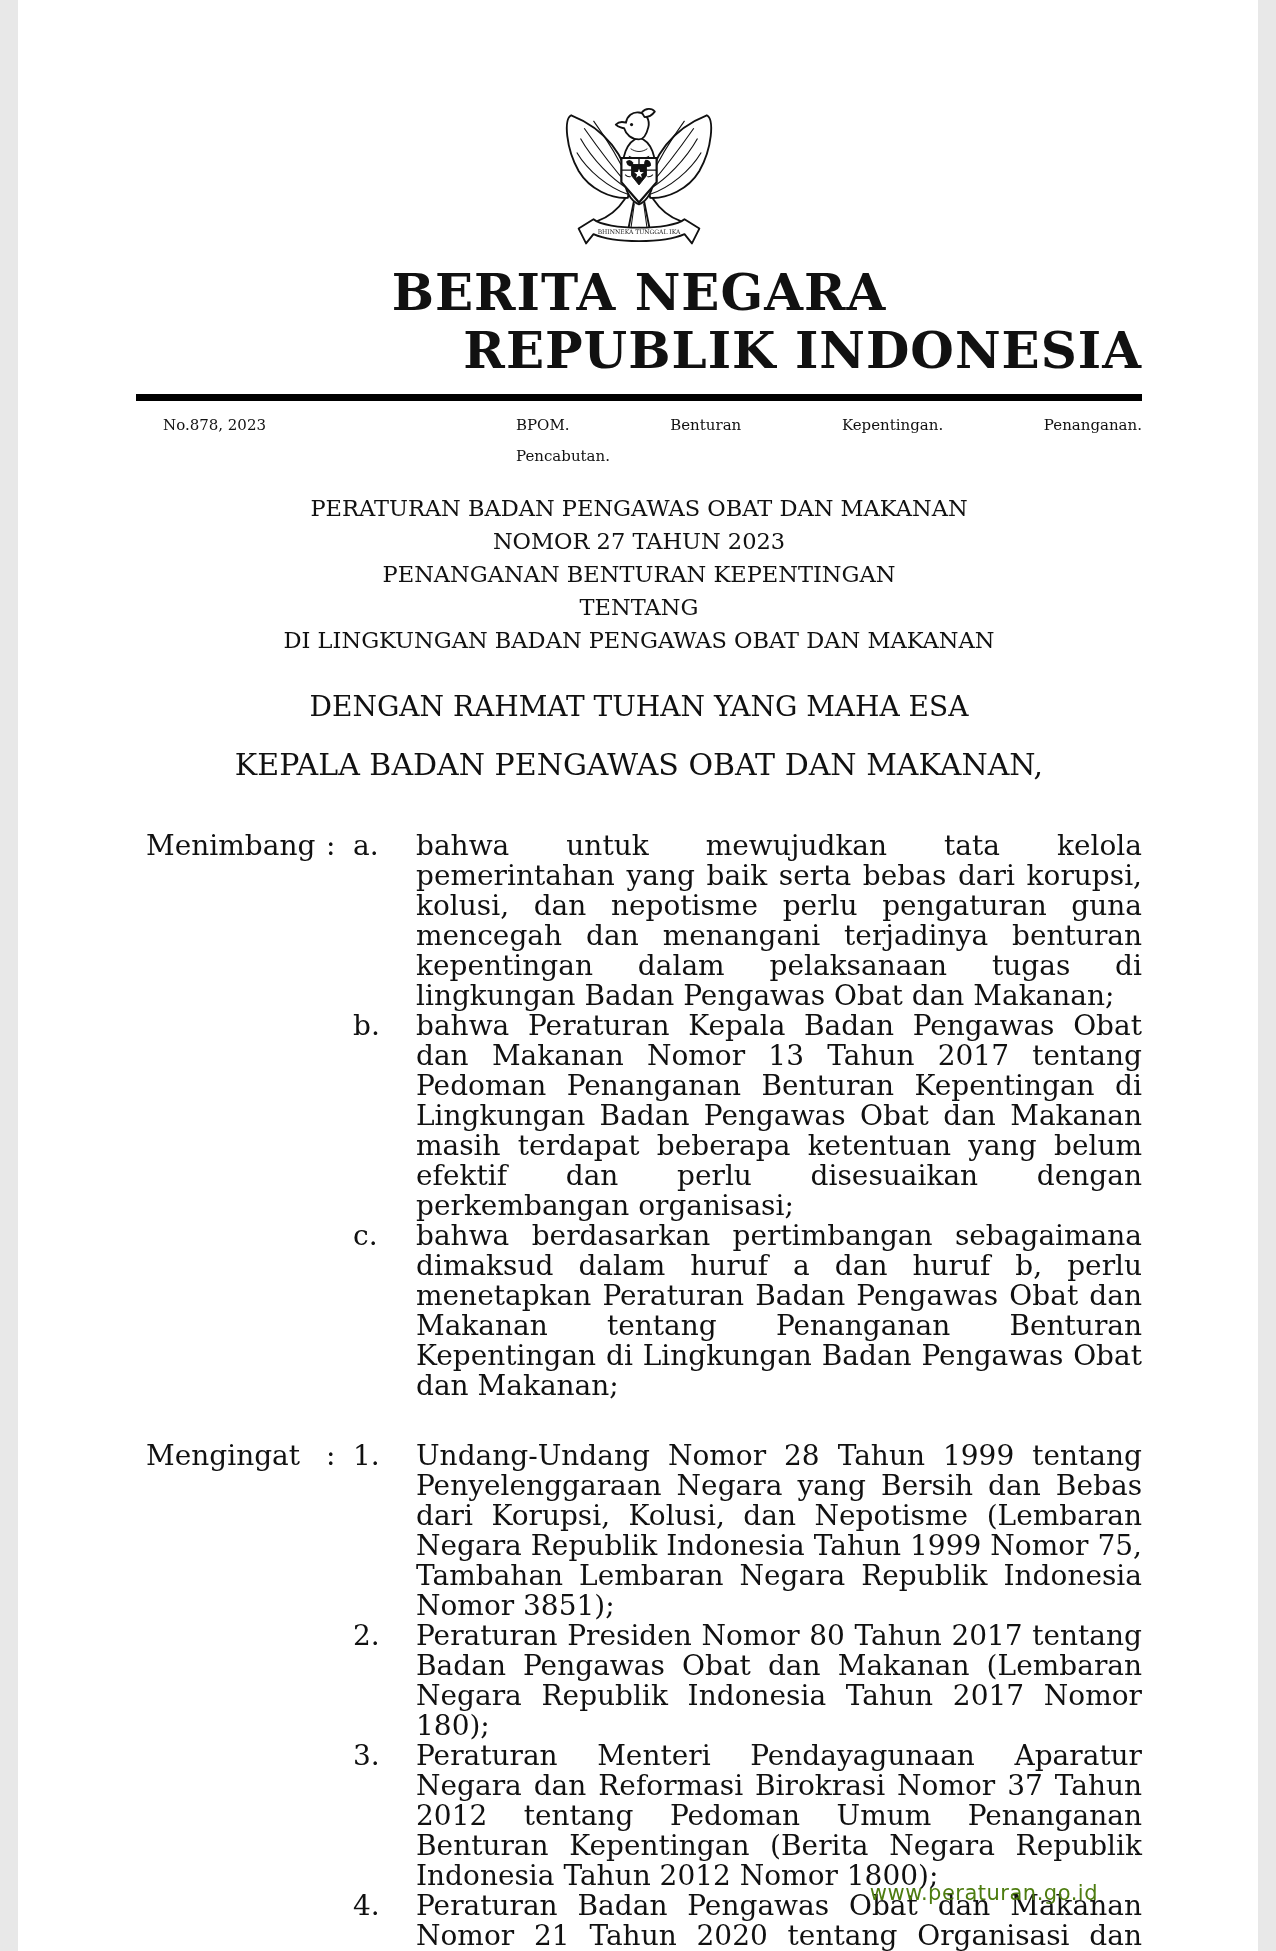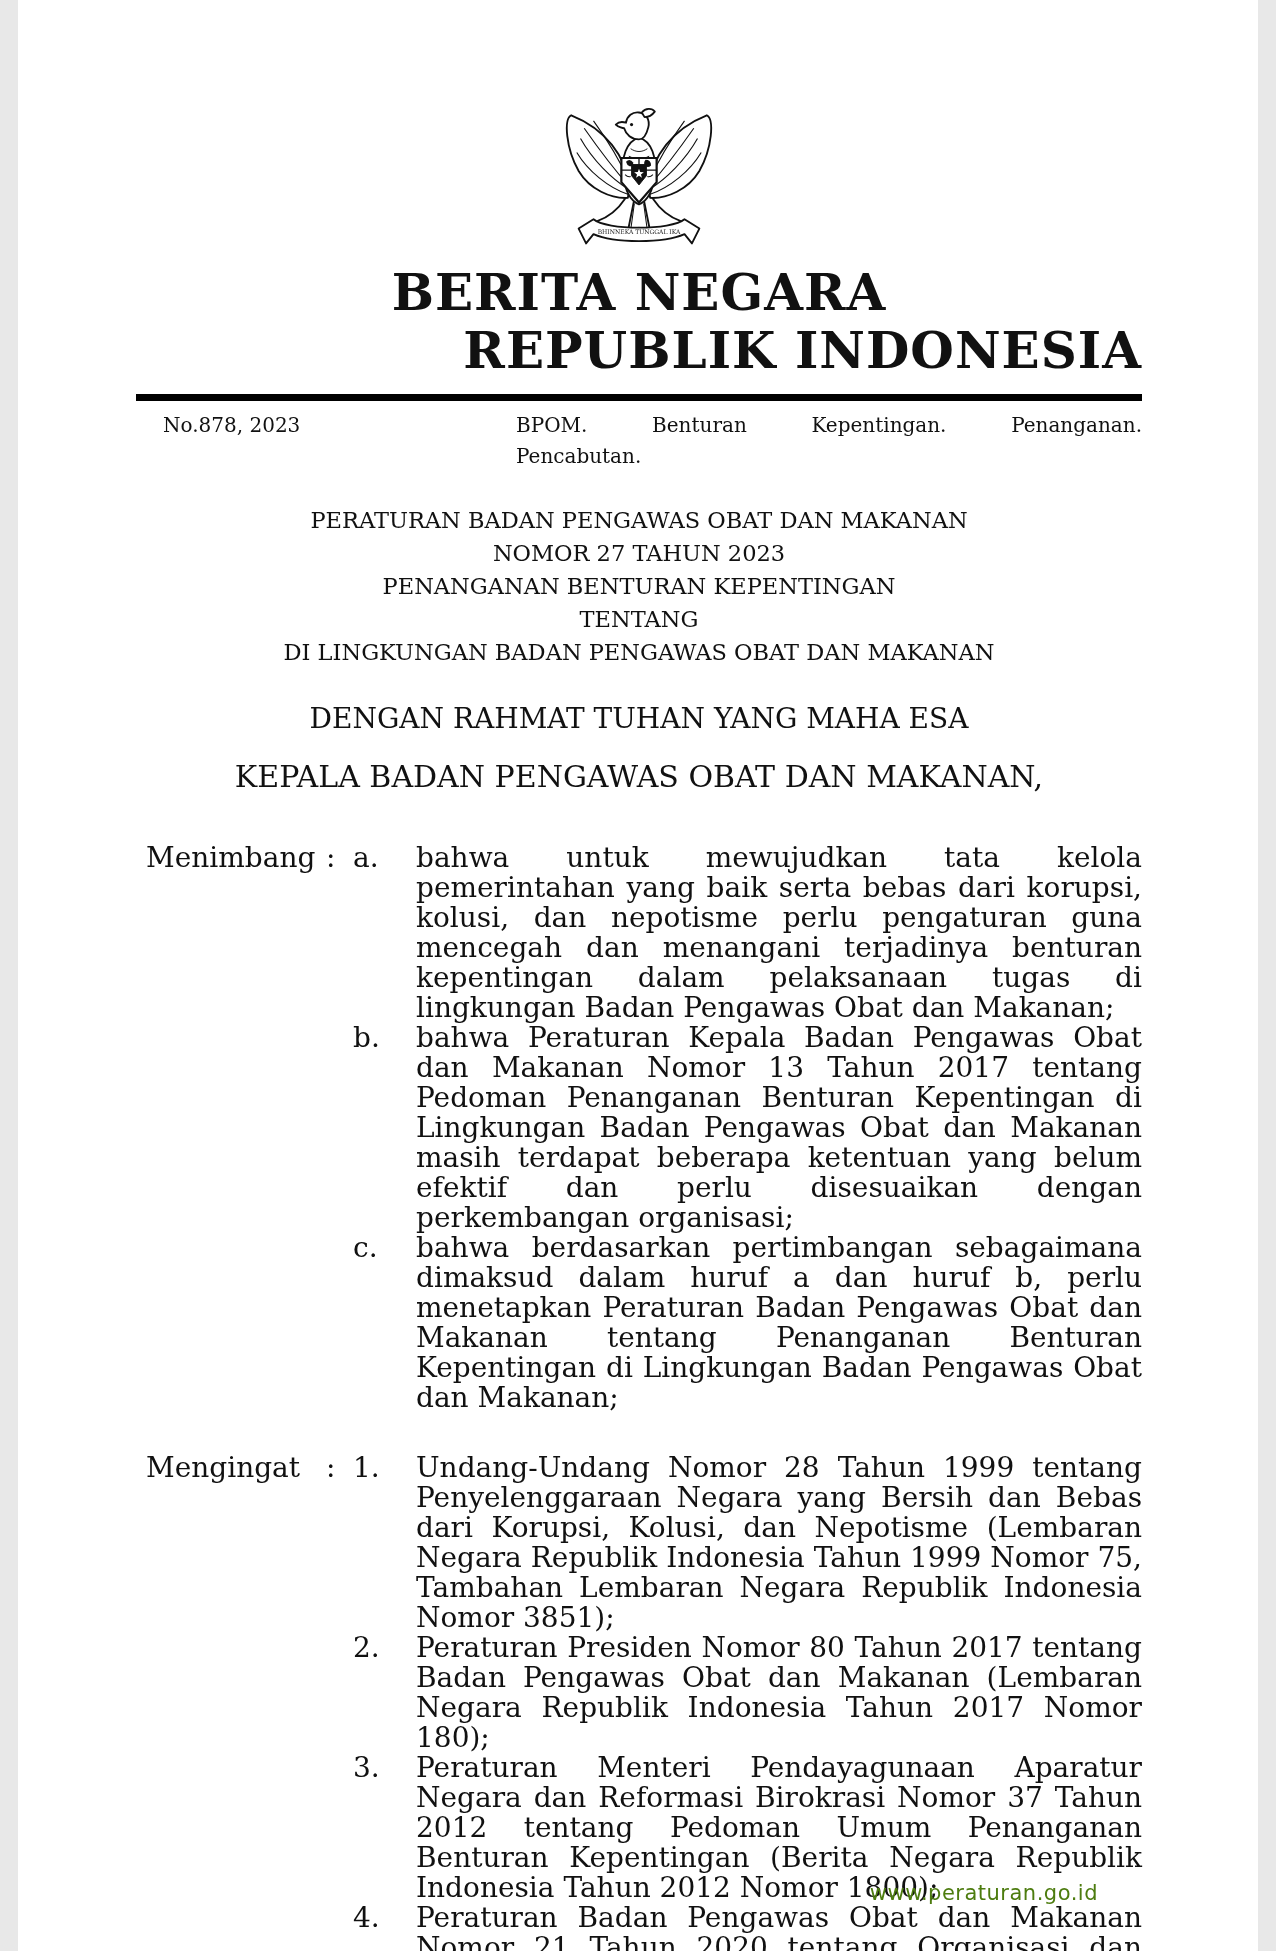--- a/index.html
+++ b/index.html
@@ -11,25 +11,25 @@
     color:#111;
     font-family:"DejaVu Serif","Liberation Serif",serif;
     box-sizing:border-box;
     padding:0 116px 0 118px;
     overflow:hidden;
   }
   .emblem-wrap{text-align:center;padding-top:106px;height:158px;}
   .masthead{text-align:center;font-weight:bold;font-size:50px;line-height:57px;letter-spacing:1px;white-space:nowrap;}
   .masthead.second{margin-top:1px;text-align:right;}
   .rule{height:7px;background:#000;margin-top:15px;}
-  .issue-row{display:flex;margin-top:9px;font-size:20px;line-height:31px;}
+  .issue-row{display:flex;margin-top:9px;font-size:15px;line-height:31px;}
   .issue-no{width:380px;box-sizing:border-box;padding-left:27px;}
   .issue-subject{flex:1;}
   .jline{text-align:justify;text-align-last:justify;}
-  .reg-title{margin-top:32px;text-align:center;font-size:22.5px;line-height:33px;}
+  .reg-title{margin-top:20px;text-align:center;font-size:22.5px;line-height:33px;}
   .invocation{margin-top:33px;text-align:center;font-size:28px;line-height:33px;}
   .authority{margin-top:25px;text-align:center;font-size:30px;line-height:33px;}
   .clause{display:flex;font-size:28px;line-height:30px;}
   .clause.considering{margin-top:50px;}
   .clause.recalling{margin-top:40px;}
   .c-label{width:190px;box-sizing:border-box;padding-left:10px;}
   .c-colon{width:27px;}
   .c-items{flex:1;}
   .item{display:flex;}
   .i-marker{width:63px;}

